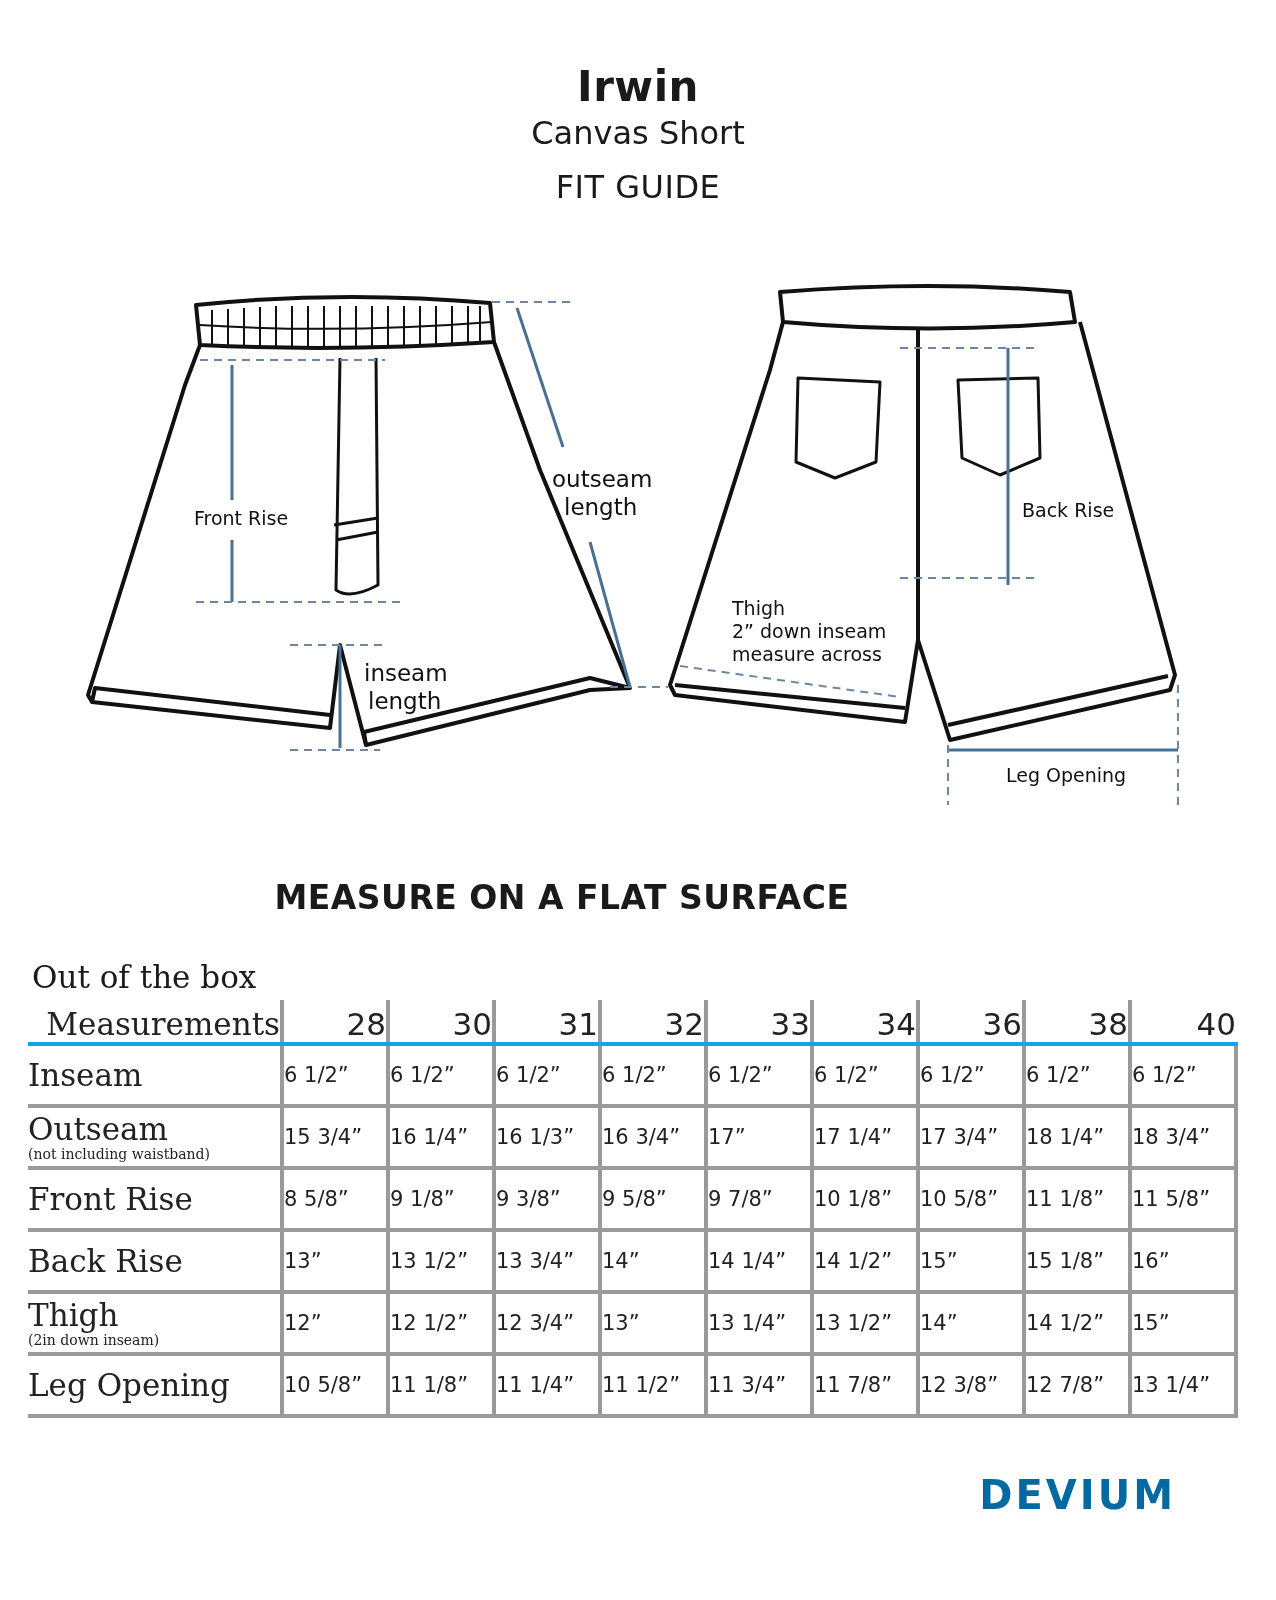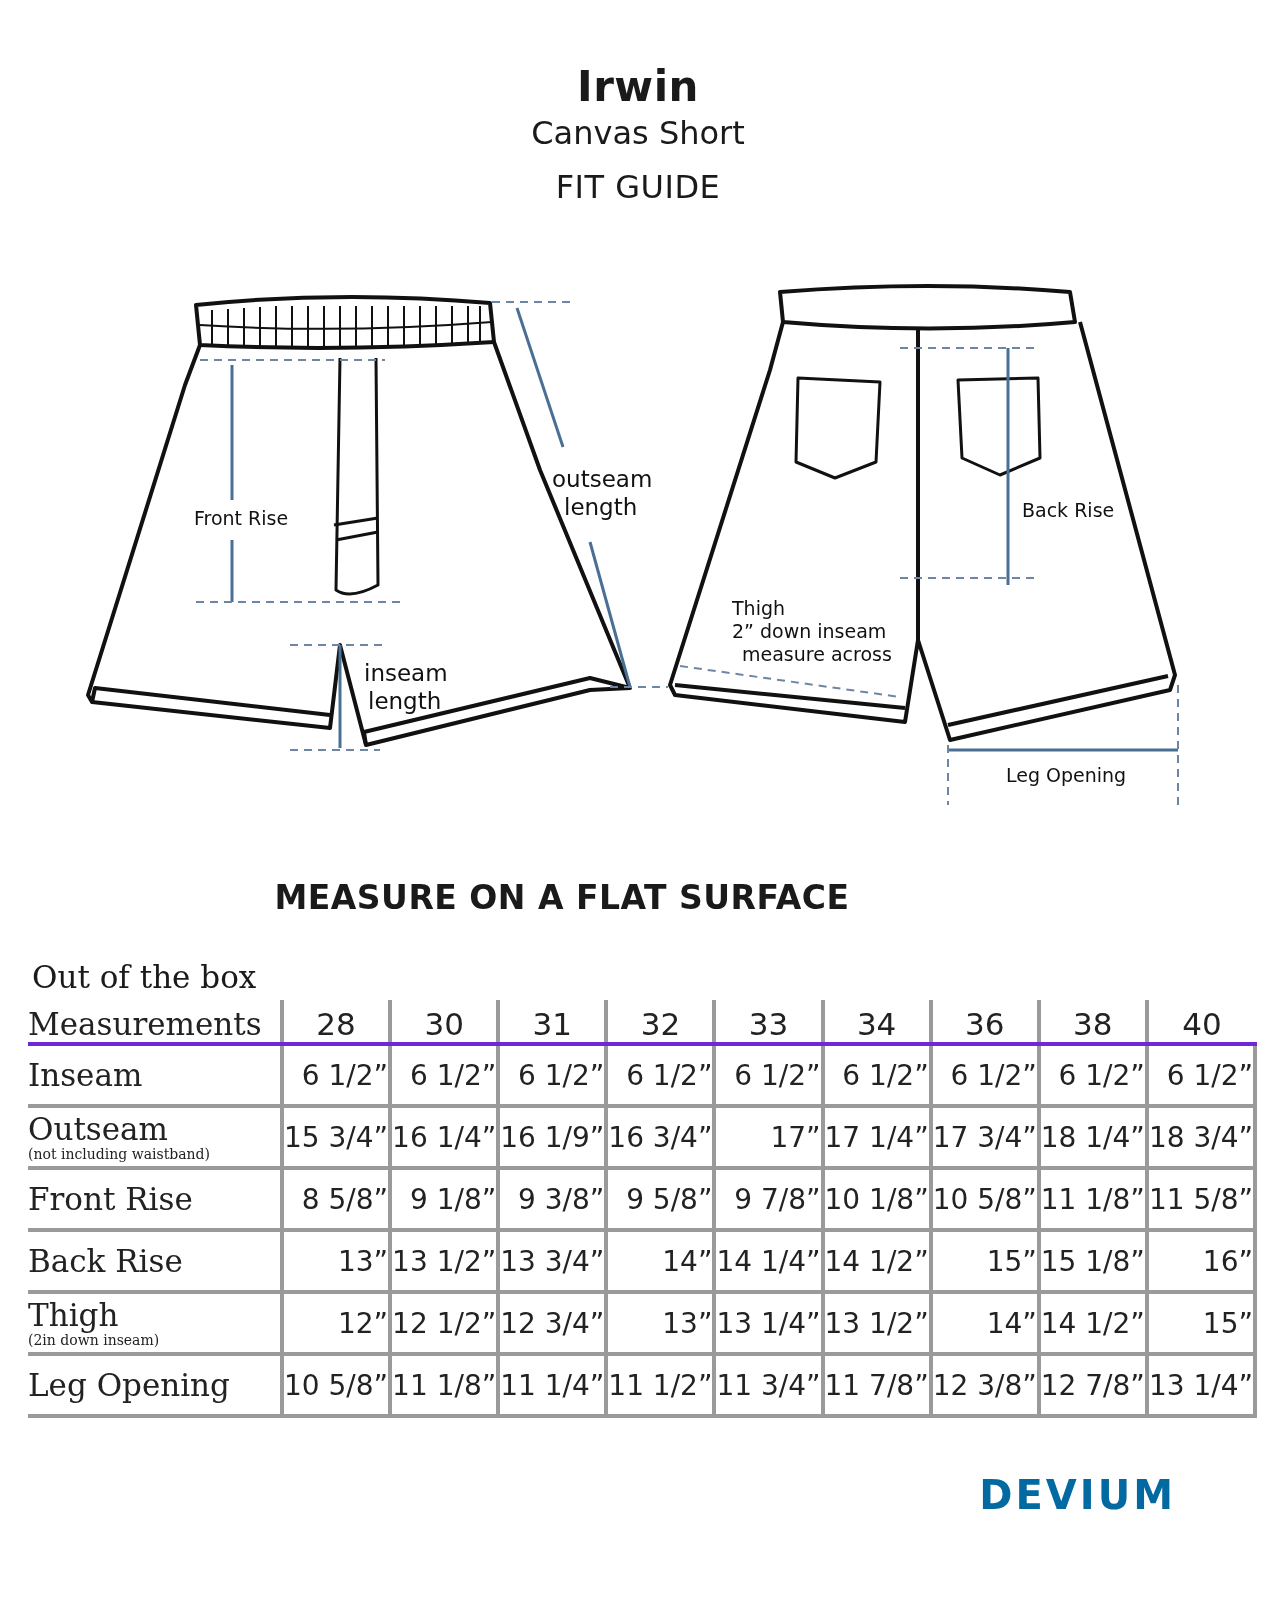--- a/index.html
+++ b/index.html
@@ -14,25 +14,25 @@
   .lbl.big { font-size: 23px; }
   .measure-title { position: absolute; left: 0; width: 1124px; top: 878px; text-align: center;
                    font-size: 33px; font-weight: bold; letter-spacing: 0.5px; }
   .table-head { position: absolute; left: 32px; top: 955px; font-size: 31px; line-height: 44px;
                 font-family: "DejaVu Serif", "Liberation Serif", serif; }
   table.fit { position: absolute; left: 28px; top: 1000px; border-collapse: collapse;
               font-family: "DejaVu Sans", "Liberation Sans", sans-serif; }
   table.fit th { font-weight: normal; font-size: 31px; height: 42px; padding: 0; color: #222;
                  border-left: 4px solid #9a9a9a; vertical-align: bottom; }
   table.fit th.rowhead { border-left: none; width: 252px; text-align: left; }
-  table.fit td { height: 58px; border: 4px solid #9a9a9a; text-align: right; font-size: 28px;
+  table.fit td { height: 58px; border: 4px solid #9a9a9a; text-align: left; font-size: 21px;
                  padding: 0; width: 102px; white-space: nowrap; color: #222; }
   table.fit td.rowlabel { border-left: none; text-align: left; width: 252px; font-size: 31px;
                           font-family: "DejaVu Serif", "Liberation Serif", serif; line-height: 1; }
-  table.fit tr.head-row th { border-bottom: 4px solid #6d28d9; }
+  table.fit tr.head-row th { border-bottom: 4px solid #0ea5e9; text-align: right; }
   .sub { display: block; font-size: 14px; line-height: 1; margin-top: 2px; }
   .logo { position: absolute; right: 100px; top: 1472px; font-size: 40px; font-weight: bold;
           letter-spacing: 3px; color: #0369a1; }
 </style>
 </head>
 <body>
 
 <div class="title-block t1">Irwin</div>
 <div class="title-block t2">Canvas Short</div>
 <div class="title-block t3">FIT GUIDE</div>
@@ -110,21 +110,21 @@
 </svg>
 
 <div class="lbl" style="left:194px; top:508px;">Front Rise</div>
 <div class="lbl big" style="left:552px; top:466px;">outseam</div>
 <div class="lbl big" style="left:564px; top:494px;">length</div>
 <div class="lbl big" style="left:364px; top:660px;">inseam</div>
 <div class="lbl big" style="left:368px; top:688px;">length</div>
 <div class="lbl" style="left:1022px; top:500px;">Back Rise</div>
 <div class="lbl" style="left:732px; top:598px;">Thigh</div>
 <div class="lbl" style="left:732px; top:621px;">2” down inseam</div>
-<div class="lbl" style="left:732px; top:644px;margin-left:10px;">measure across</div>
+<div class="lbl" style="left:732px; top:644px;">measure across</div>
 <div class="lbl" style="left:1006px; top:765px;">Leg Opening</div>
 
 <div class="measure-title">MEASURE ON A FLAT SURFACE</div>
 
 <div class="table-head">Out of the box</div>
 
 <table class="fit">
   <tbody>
       <tr class="head-row">
     <th class="rowhead" style="font-family:'DejaVu Serif','Liberation Serif',serif;">Measurements</th>
@@ -147,21 +147,21 @@
     <td>6 1/2”</td>
     <td>6 1/2”</td>
     <td>6 1/2”</td>
     <td>6 1/2”</td>
     <td>6 1/2”</td>
   </tr>
   <tr>
     <td class="rowlabel"><span>Outseam</span><span class="sub">(not including waistband)</span></td>
     <td>15 3/4”</td>
     <td>16 1/4”</td>
-    <td>16 1/9”</td>
+    <td>16 1/3”</td>
     <td>16 3/4”</td>
     <td>17”</td>
     <td>17 1/4”</td>
     <td>17 3/4”</td>
     <td>18 1/4”</td>
     <td>18 3/4”</td>
   </tr>
   <tr>
     <td class="rowlabel"><span>Front Rise</span></td>
     <td>8 5/8”</td>

